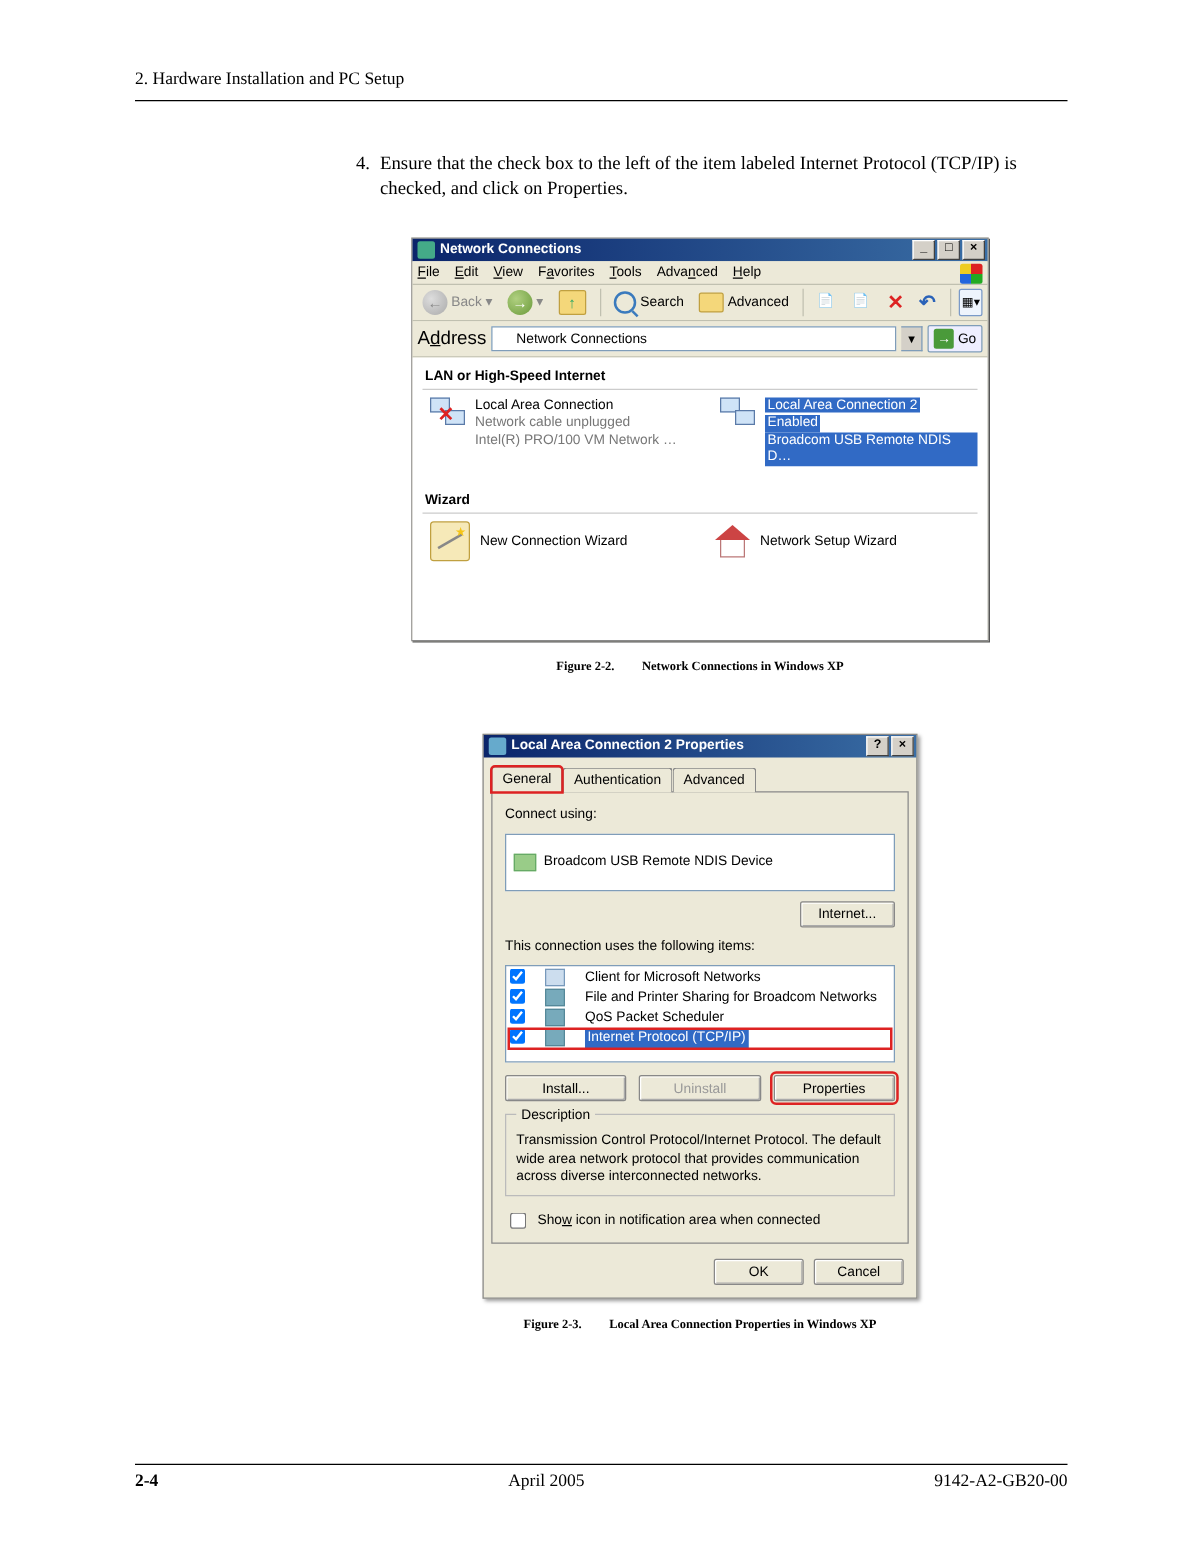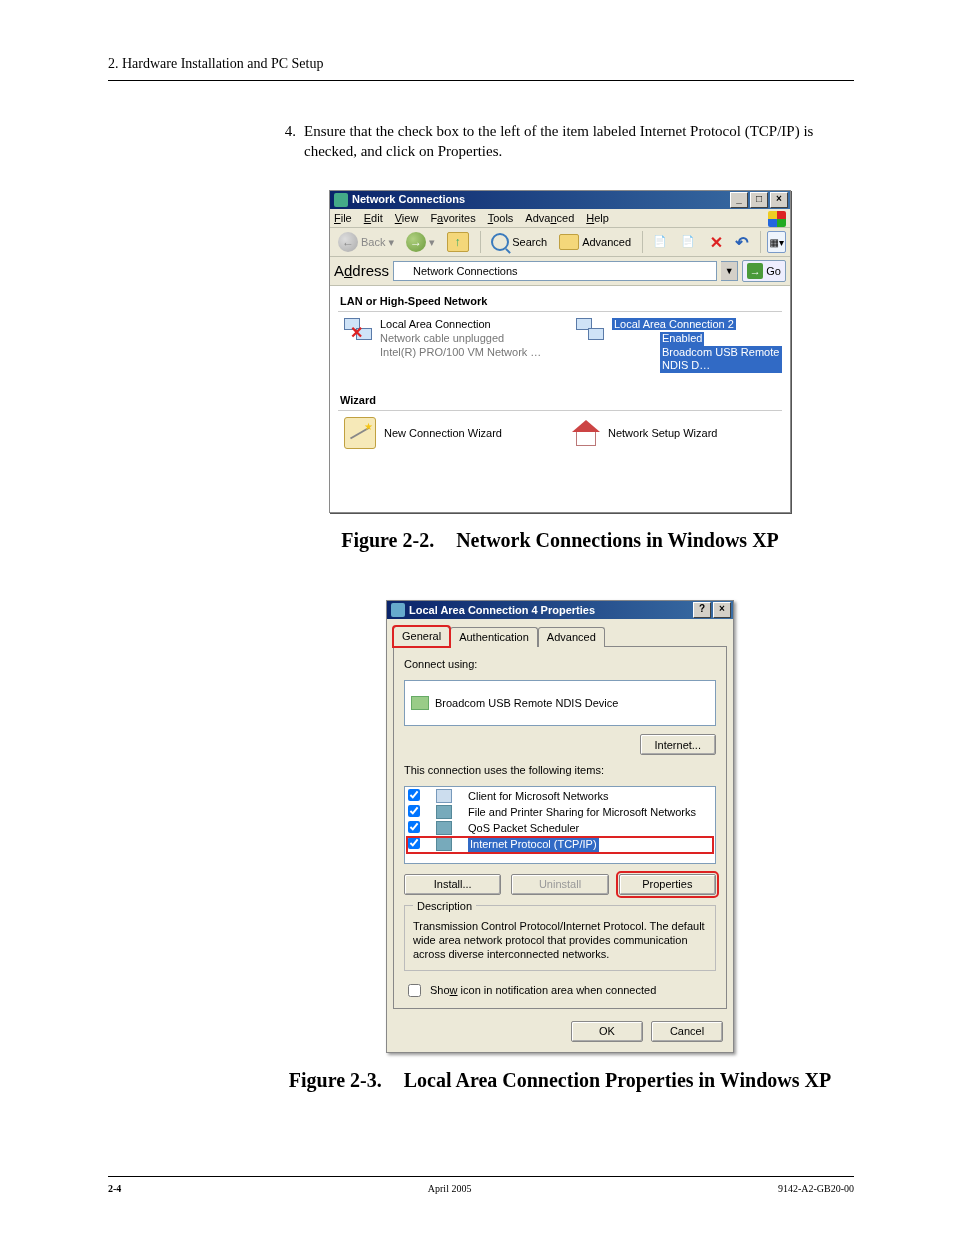--- a/index.html
+++ b/index.html
@@ -33,33 +33,33 @@
   }
   .list-item {
     display: flex;
     gap: 8px;
     margin-bottom: 28px;
   }
   .list-num { width: 20px; flex: 0 0 auto; text-align: right; }
   .caption {
     text-align: center;
     font-weight: bold;
-    font-size: 20px;
+    font-size: 10px;
     margin: 14px 0 46px 0;
     font-family: Liberation Serif, serif;
   }
   .caption .fignum { margin-right: 22px; }
   .footer {
     position: absolute;
     bottom: 42px;
     left: 108px;
     right: 100px;
     border-top: 1px solid #000;
     padding-top: 6px;
-    font-size: 10px;
+    font-size: 14px;
     display: flex;
     justify-content: space-between;
   }
   .footer .left { font-weight: bold; }
 
   
   .fig1 {
     width: 460px;
     margin: 0 auto 0 auto;
     font-family: Tahoma, Arial, sans-serif;
@@ -184,21 +184,21 @@
     width:30px;height:32px;flex:0 0 auto;position:relative;
   }
   .cicon .pc{width:14px;height:10px;background:#cfe3f7;border:1px solid #5a7aa8;position:absolute;}
   .cicon .pc.a{top:0;left:0;}
   .cicon .pc.b{top:10px;left:12px;}
   .cicon .x{position:absolute;color:#d22;font-weight:bold;font-size:16px;top:4px;left:6px;}
   .conn .ctext{font-size:11px;line-height:1.25;}
   .conn .ctext .t1{color:#000;}
   .conn .ctext .t2{color:#777;}
   .conn.sel .t1{background:#316ac5;color:#fff;padding:0 2px;}
-  .conn.sel .t2{background:#316ac5;color:#fff;padding:0 2px;display:inline-block;margin-left:48px;}
+  .conn.sel .t2{background:#316ac5;color:#fff;padding:0 2px;display:inline-block;}
   .wiz { display:flex; gap:8px; align-items:center; width:200px;}
   .wiz .wicon{width:30px;height:30px;flex:0 0 auto;background:#f6e9b8;border:1px solid #c0a040;border-radius:3px;position:relative;}
   .wiz .wicon.home{background:#fff;border:none;}
   .wiz .wicon .wand{position:absolute;width:22px;height:2px;background:#888;top:14px;left:4px;transform:rotate(-30deg);}
   .wiz .wicon .star{position:absolute;top:2px;right:2px;color:#f5c518;font-size:10px;}
   .wiz .wicon.home::before{content:"";position:absolute;top:12px;left:6px;width:18px;height:14px;background:#fff;border:1px solid #b77;}
   .wiz .wicon.home::after{content:"";position:absolute;top:2px;left:2px;width:0;height:0;border-left:14px solid transparent;border-right:14px solid transparent;border-bottom:12px solid #c44;}
 
   
   .fig2 {
@@ -325,21 +325,21 @@
           <span class="ticon" style="width:12px;height:12px"></span>
           <span>Network Connections</span>
         </div>
         <div class="drop">▼</div>
         <div class="gobtn">
             <span class="goarr">→</span>
             <span>Go</span>
           </div>
       </div>
       <div class="content">
-        <div class="grouphdr">LAN or High-Speed Network</div>
+        <div class="grouphdr">LAN or High-Speed Internet</div>
         <div class="itemsrow">
           <div class="conn">
             <div class="cicon">
                 <span class="pc a"></span>
                 <span class="pc b"></span>
                 <span class="x">✕</span>
               </div>
             <div class="ctext">
               <div class="t1">Local Area Connection</div>
               <div class="t2">Network cable unplugged</div>
@@ -376,21 +376,21 @@
     </div>
 
     <div class="caption">
       <span class="fignum">Figure 2-2.</span><span>Network Connections in Windows XP</span>
     </div>
 
     <div class="fig2-wrap">
     <div class="fig2">
       <div class="titlebar">
         <span class="ticon" style="background:#6ac"></span>
-        <span>Local Area Connection 4 Properties</span>
+        <span>Local Area Connection 2 Properties</span>
         <span class="spacer"></span>
         <span class="wbtn">?</span>
         <span class="wbtn">×</span>
       </div>
       <div class="tabrow">
         <div class="tab active">General</div>
         <div class="tab">Authentication</div>
         <div class="tab">Advanced</div>
       </div>
       <div class="tabbody">
@@ -405,21 +405,21 @@
         <div class="row">This connection uses the following items:</div>
         <div class="listbox">
           <div class="li net">
                 <input type="checkbox" checked="" style="">
                 <span class="liico"></span>
                 <span class="txt">Client for Microsoft Networks</span>
               </div>
           <div class="li">
                 <input type="checkbox" checked="" style="">
                 <span class="liico"></span>
-                <span class="txt">File and Printer Sharing for Microsoft Networks</span>
+                <span class="txt">File and Printer Sharing for Broadcom Networks</span>
               </div>
           <div class="li">
                 <input type="checkbox" checked="" style="">
                 <span class="liico"></span>
                 <span class="txt">QoS Packet Scheduler</span>
               </div>
           <div class="li sel">
                 <input type="checkbox" checked="" style="">
                 <span class="liico"></span>
                 <span class="txt">Internet Protocol (TCP/IP)</span>

